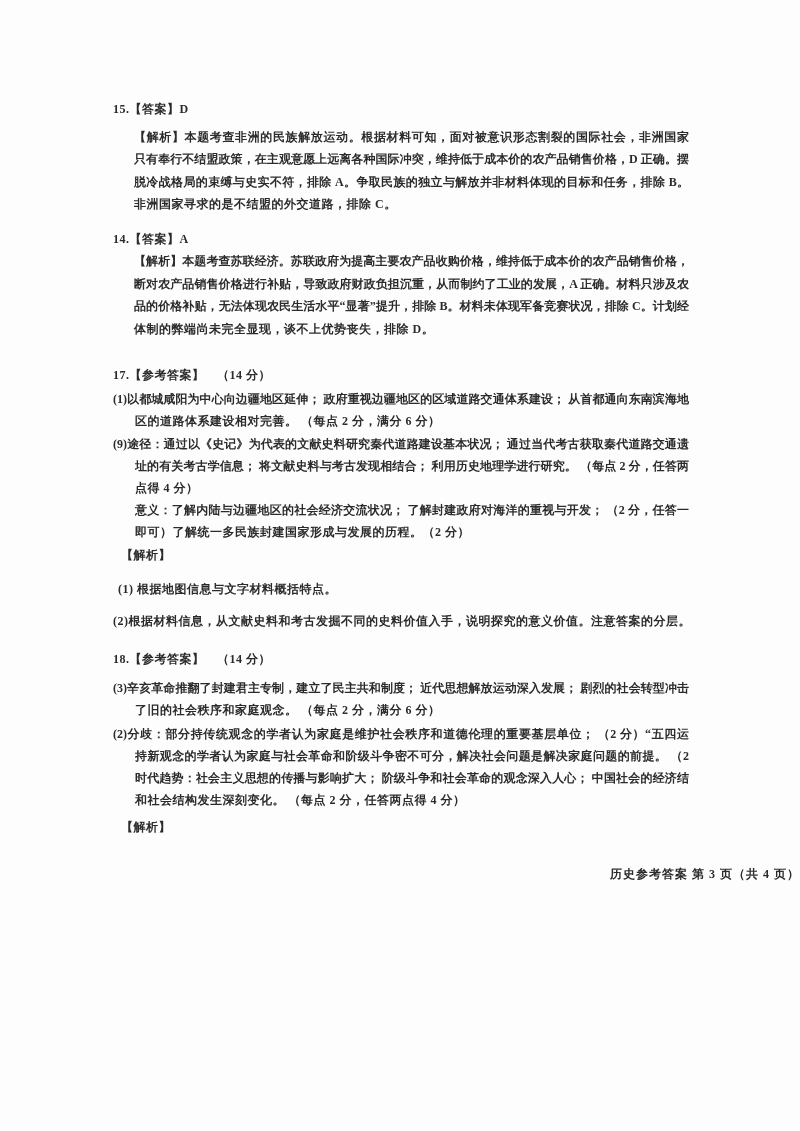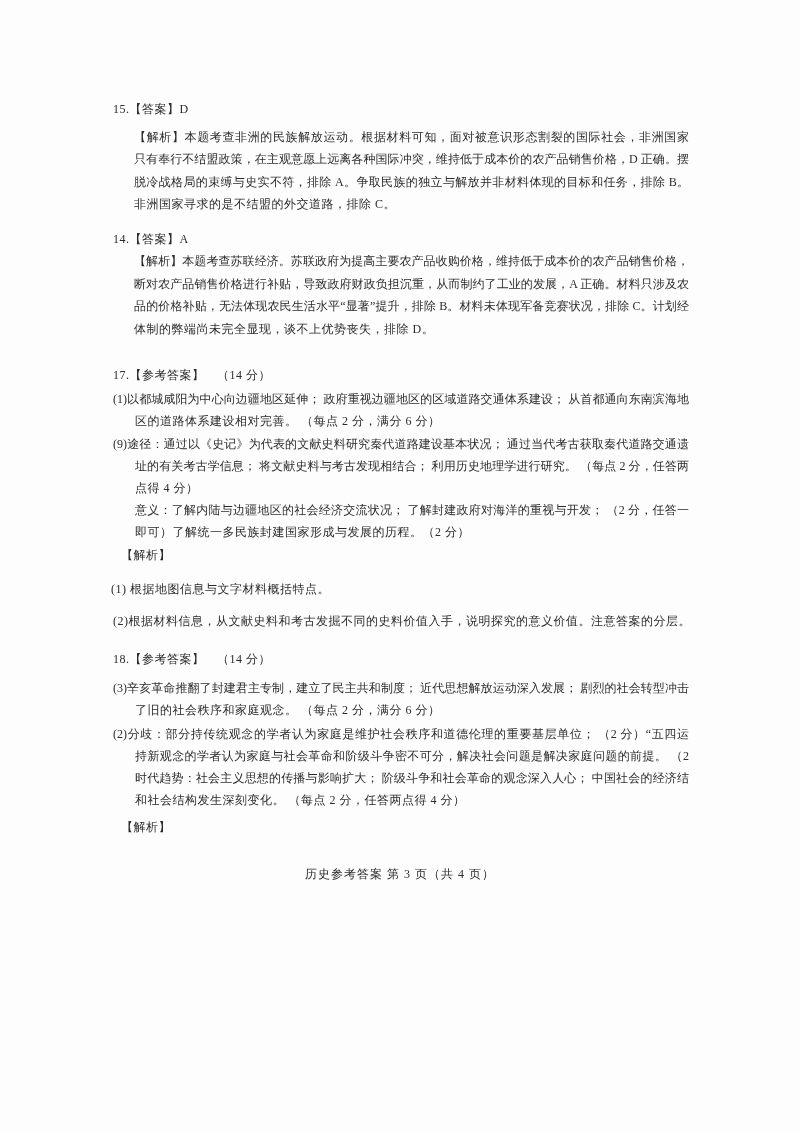--- a/index.html
+++ b/index.html
@@ -9,41 +9,42 @@
     font-family: "Liberation Serif", "DejaVu Serif", serif;
   }
   .page {
     position: relative;
     width: 800px;
     height: 1131px;
     margin: 0 auto;
     background: #fdfdfd;
     color: #2b2b2b;
     overflow: hidden;
+    font-weight: bold;
   }
   .ln {
     position: absolute;
     font-size: 12px;
     line-height: 16px;
     white-space: nowrap;
     letter-spacing: 0.5px;
   }
   .jf {
     white-space: normal;
     letter-spacing: 0;
     text-align: justify;
     text-align-last: justify;
     height: 16px;
     overflow: hidden;
   }
   .footer {
     position: absolute;
     left: 0;
     width: 800px;
-    text-align: center;
+    text-align: right;
     font-size: 12px;
     line-height: 16px;
     letter-spacing: 1px;
     white-space: nowrap;
   }
 </style>
 </head>
 <body>
 
 <div class="page">
@@ -67,21 +68,21 @@
   <div>
     <div class="ln" style="top:367px;left:113px">17.【参考答案】　（14 分）</div>
     <div class="ln jf" style="top:391px;left:113px;width:576px">(1)以都城咸阳为中心向边疆地区延伸； 政府重视边疆地区的区域道路交通体系建设； 从首都通向东南滨海地</div>
     <div class="ln" style="top:413px;left:135px">区的道路体系建设相对完善。 （每点 2 分，满分 6 分）</div>
     <div class="ln jf" style="top:436px;left:113px;width:576px">(9)途径：通过以《史记》为代表的文献史料研究秦代道路建设基本状况； 通过当代考古获取秦代道路交通遗</div>
     <div class="ln jf" style="top:458px;left:135px;width:554px">址的有关考古学信息； 将文献史料与考古发现相结合； 利用历史地理学进行研究。 （每点 2 分，任答两</div>
     <div class="ln" style="top:480px;left:135px">点得 4 分）</div>
     <div class="ln jf" style="top:502px;left:135px;width:554px">意义：了解内陆与边疆地区的社会经济交流状况； 了解封建政府对海洋的重视与开发； （2 分，任答一点</div>
     <div class="ln" style="top:524px;left:135px">即可）了解统一多民族封建国家形成与发展的历程。（2 分）</div>
     <div class="ln" style="top:547px;left:121px">【解析】</div>
-    <div class="ln" style="top:581px;left:111px">(1) 根据地图信息与文字材料概括特点。</div>
+    <div class="ln" style="top:581px;left:118px">(1) 根据地图信息与文字材料概括特点。</div>
     <div class="ln" style="top:613px;left:113px">(2)根据材料信息，从文献史料和考古发掘不同的史料价值入手，说明探究的意义价值。注意答案的分层。</div>
   </div>
 
   <div>
     <div class="ln" style="top:651px;left:113px">18.【参考答案】　（14 分）</div>
     <div class="ln jf" style="top:680px;left:113px;width:576px">(3)辛亥革命推翻了封建君主专制，建立了民主共和制度； 近代思想解放运动深入发展； 剧烈的社会转型冲击</div>
     <div class="ln" style="top:702px;left:135px">了旧的社会秩序和家庭观念。 （每点 2 分，满分 6 分）</div>
     <div class="ln jf" style="top:726px;left:113px;width:576px">(2)分歧：部分持传统观念的学者认为家庭是维护社会秩序和道德伦理的重要基层单位； （2 分）“五四运动”中</div>
     <div class="ln jf" style="top:748px;left:135px;width:554px">持新观念的学者认为家庭与社会革命和阶级斗争密不可分，解决社会问题是解决家庭问题的前提。 （2 分）</div>
     <div class="ln jf" style="top:770px;left:135px;width:554px">时代趋势：社会主义思想的传播与影响扩大； 阶级斗争和社会革命的观念深入人心； 中国社会的经济结构</div>

